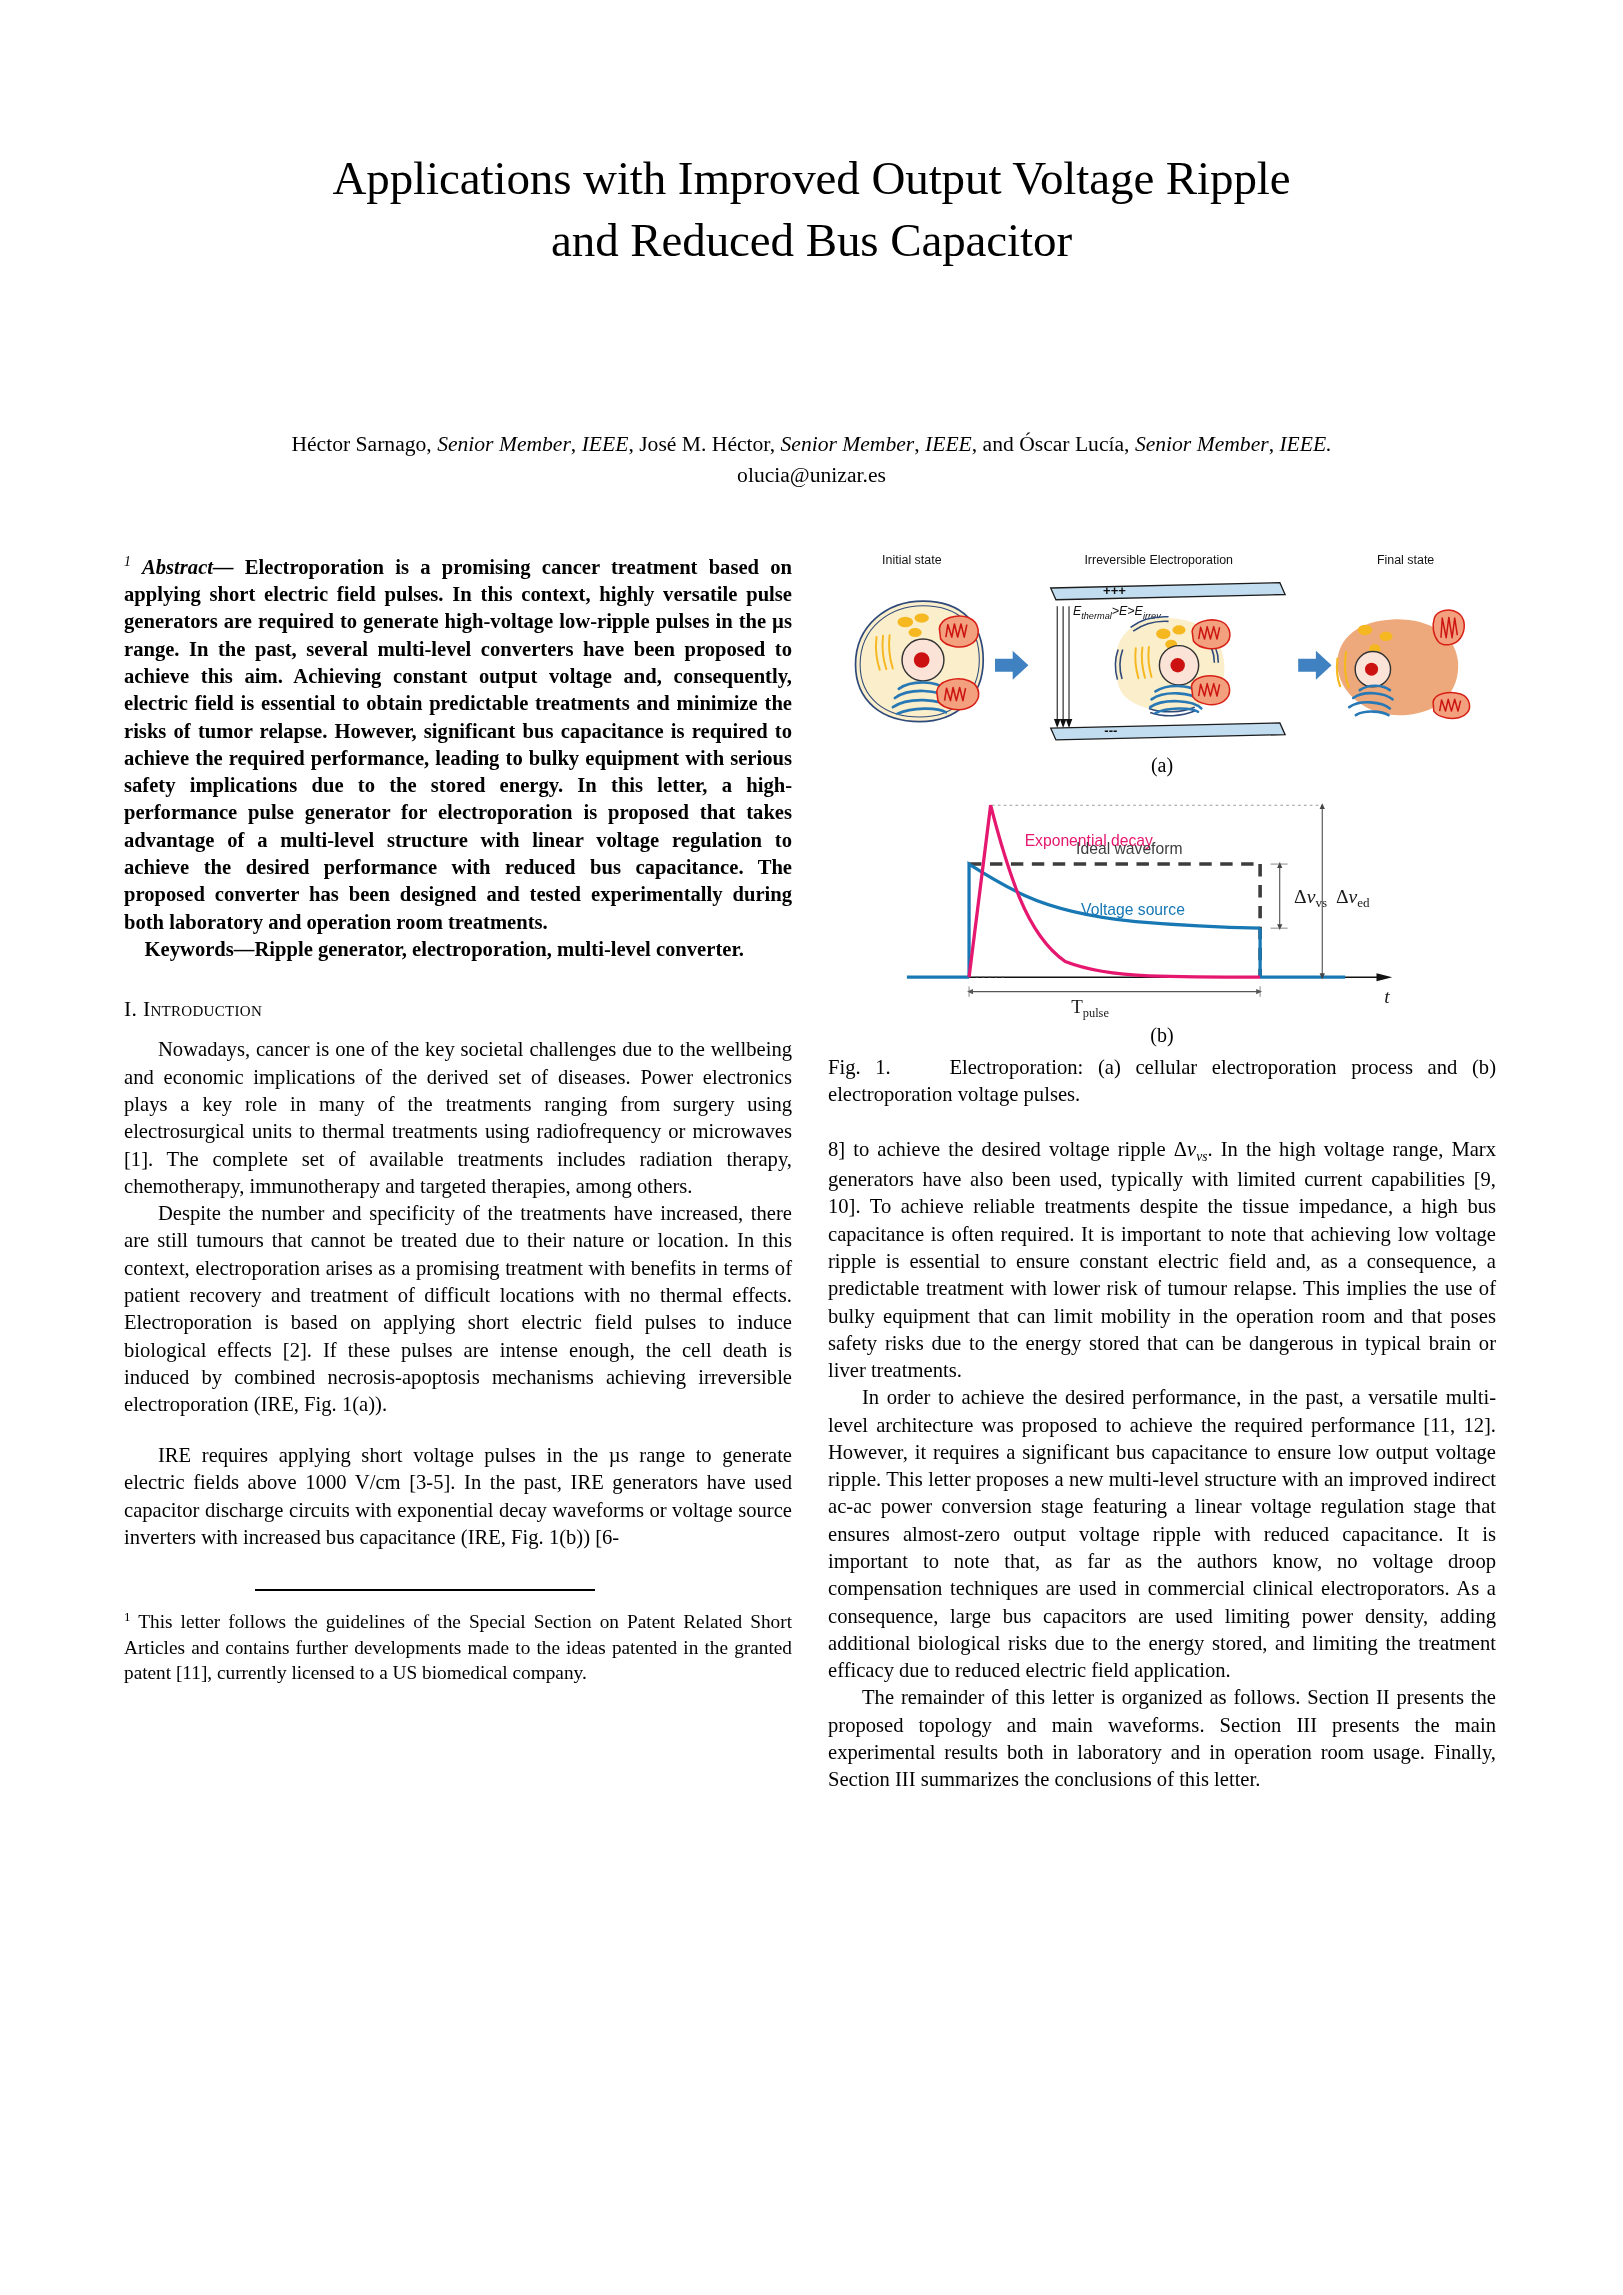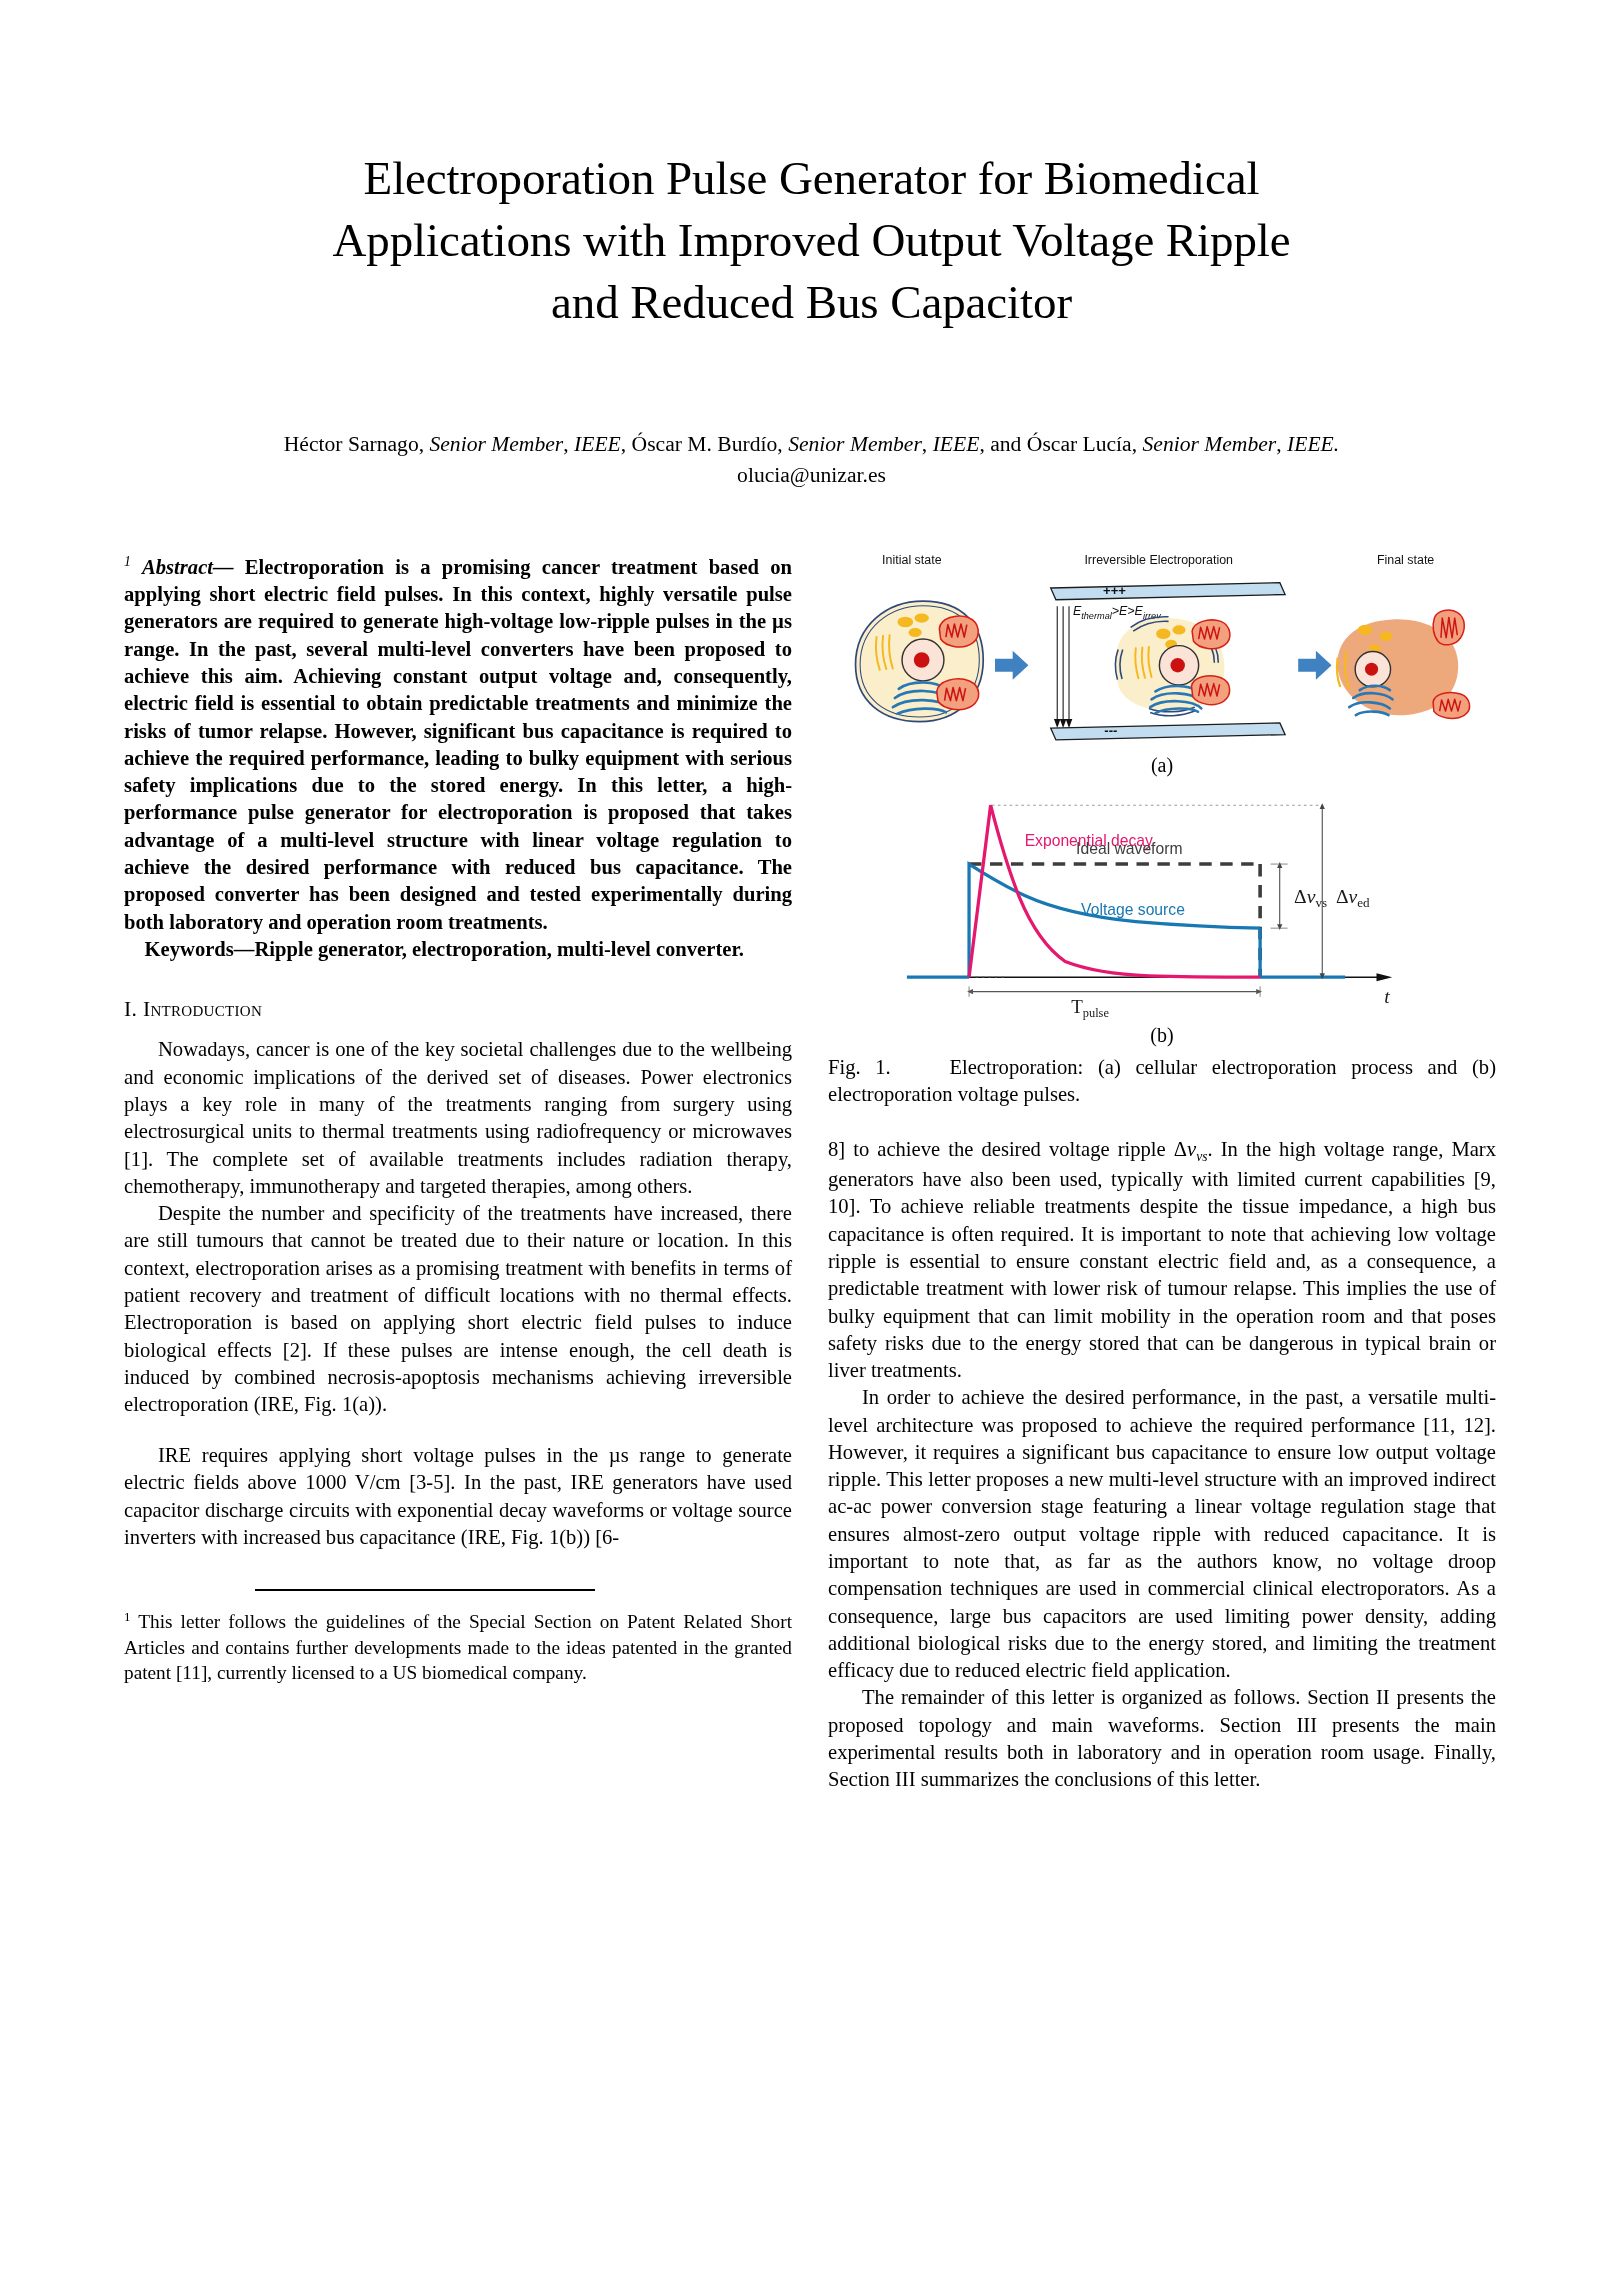--- a/index.html
+++ b/index.html
@@ -67,29 +67,28 @@
 
   svg { display:block; }
 </style>
 </head>
 <body>
 
 <div class="page">
 
   <div class="title-block">
     <div class="paper-title">
-      <div>Electroporation Pulse Generator for Biomedical</div>
       <div>Applications with Improved Output Voltage Ripple</div>
       <div>and Reduced Bus Capacitor</div>
     </div>
   </div>
 
   <div class="author-block">
     <p class="author-line">
-      <span>Héctor Sarnago, </span><em>Senior Member</em><span>, </span><em>IEEE</em><span>, Óscar M. Burdío, </span><em>Senior Member</em><span>, </span><em>IEEE</em><span>, and Óscar Lucía, </span><em>Senior Member</em><span>, </span><em>IEEE.</em>
+      <span>Héctor Sarnago, </span><em>Senior Member</em><span>, </span><em>IEEE</em><span>, José M. Héctor, </span><em>Senior Member</em><span>, </span><em>IEEE</em><span>, and Óscar Lucía, </span><em>Senior Member</em><span>, </span><em>IEEE.</em>
     </p>
     <p class="email-line">olucia@unizar.es</p>
   </div>
 
   <div class="col col-left">
 
     <p class="abstract">
       <span class="sup">1</span>
       <span class="abs-word">Abstract—</span>
       <span>Electroporation is a promising cancer treatment based on applying short electric field pulses. In this context, highly versatile pulse generators are required to generate high-voltage low-ripple pulses in the µs range. In the past, several multi-level converters have been proposed to achieve this aim. Achieving constant output voltage and, consequently, electric field is essential to obtain predictable treatments and minimize the risks of tumor relapse. However, significant bus capacitance is required to achieve the required performance, leading to bulky equipment with serious safety implications due to the stored energy. In this letter, a high-performance pulse generator for electroporation is proposed that takes advantage of a multi-level structure with linear voltage regulation to achieve the desired performance with reduced bus capacitance. The proposed converter has been designed and tested experimentally during both laboratory and operation room treatments.</span>

